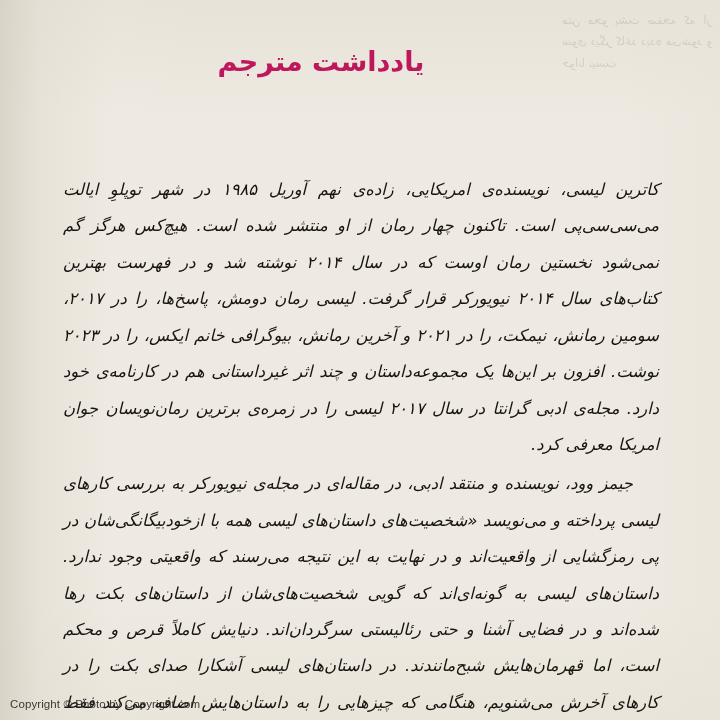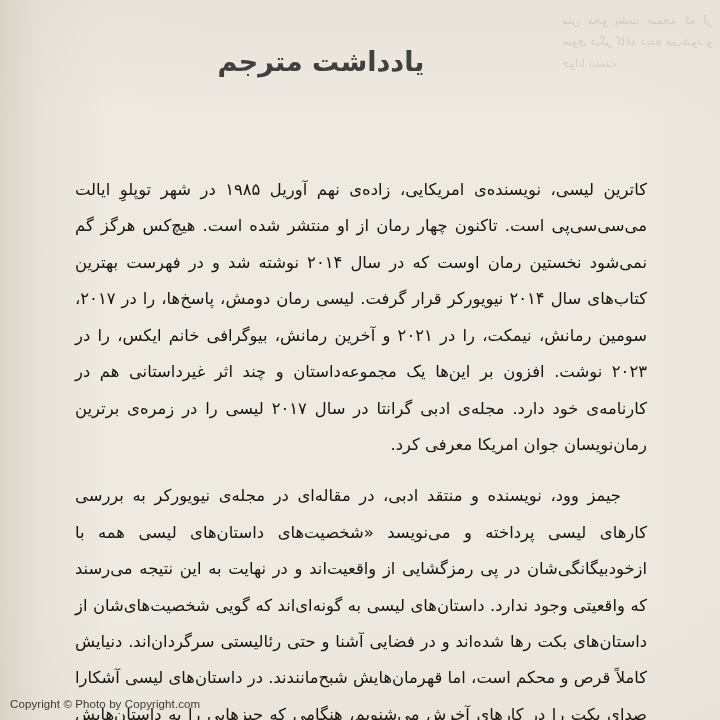--- a/index.html
+++ b/index.html
@@ -61,38 +61,39 @@
     top: 0;
     right: 0;
     left: 0;
     padding: 28px 58px 0 60px;
     box-sizing: border-box;
   }
   .chapter-title {
     font-family: "DejaVu Sans", sans-serif;
     font-weight: bold;
     font-size: 27px;
-    color: #404040;
+    color: #be185d;
     text-align: center;
     letter-spacing: 0px;
     margin: 18px 0 0 0;
     padding-right: 80px;
   }
   .body-text {
     margin-top: 95px;
     color: #171411;
     font-size: 16.4px;
     line-height: 2.22;
     text-align: justify;
     text-justify: inter-word;
     direction: rtl;
   }
   .body-text p {
-    margin: 15px;
+    margin: 3px;
     text-indent: 26px;
+    font-style: italic;
   }
   .body-text p.first {
     text-indent: 0;
   }
   .watermark {
     position: absolute;
     left: 10px;
     bottom: 10px;
     font-family: "Liberation Sans", sans-serif;
     font-size: 11.5px;

